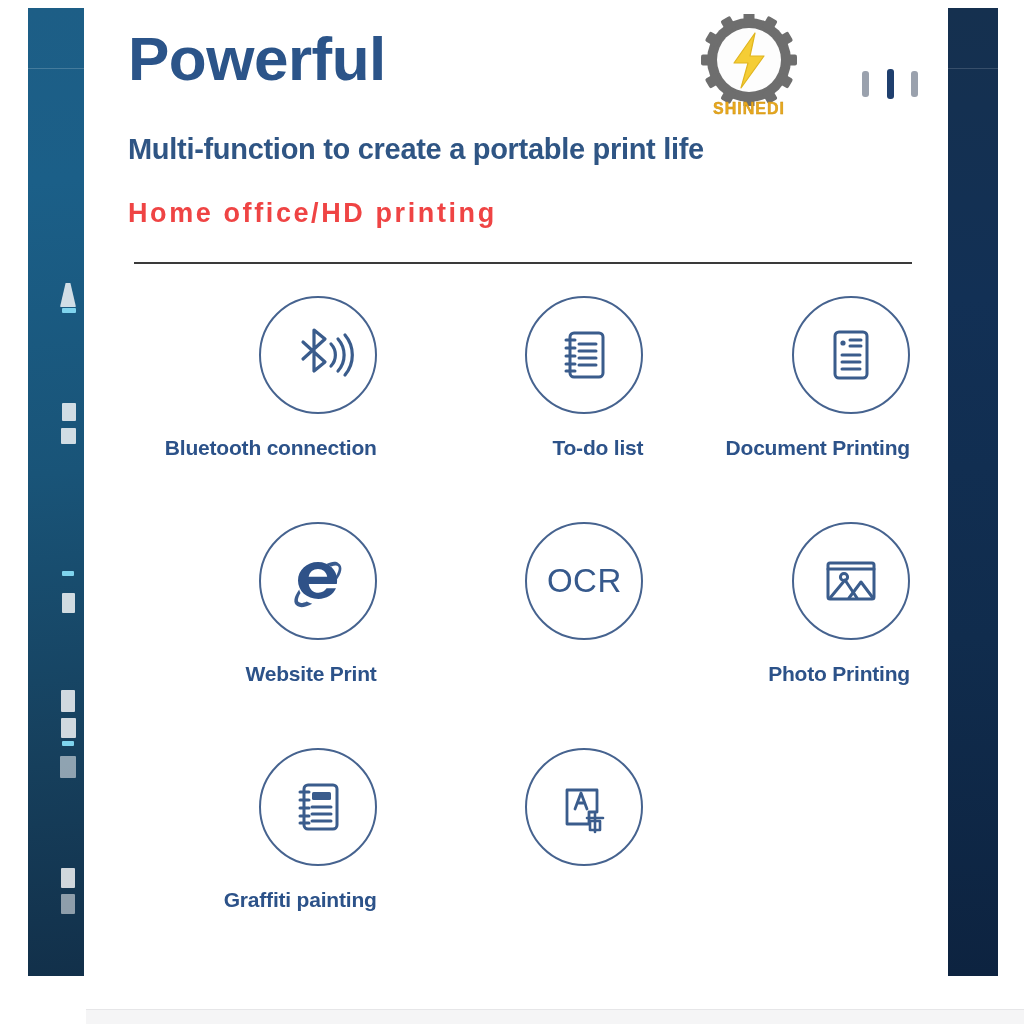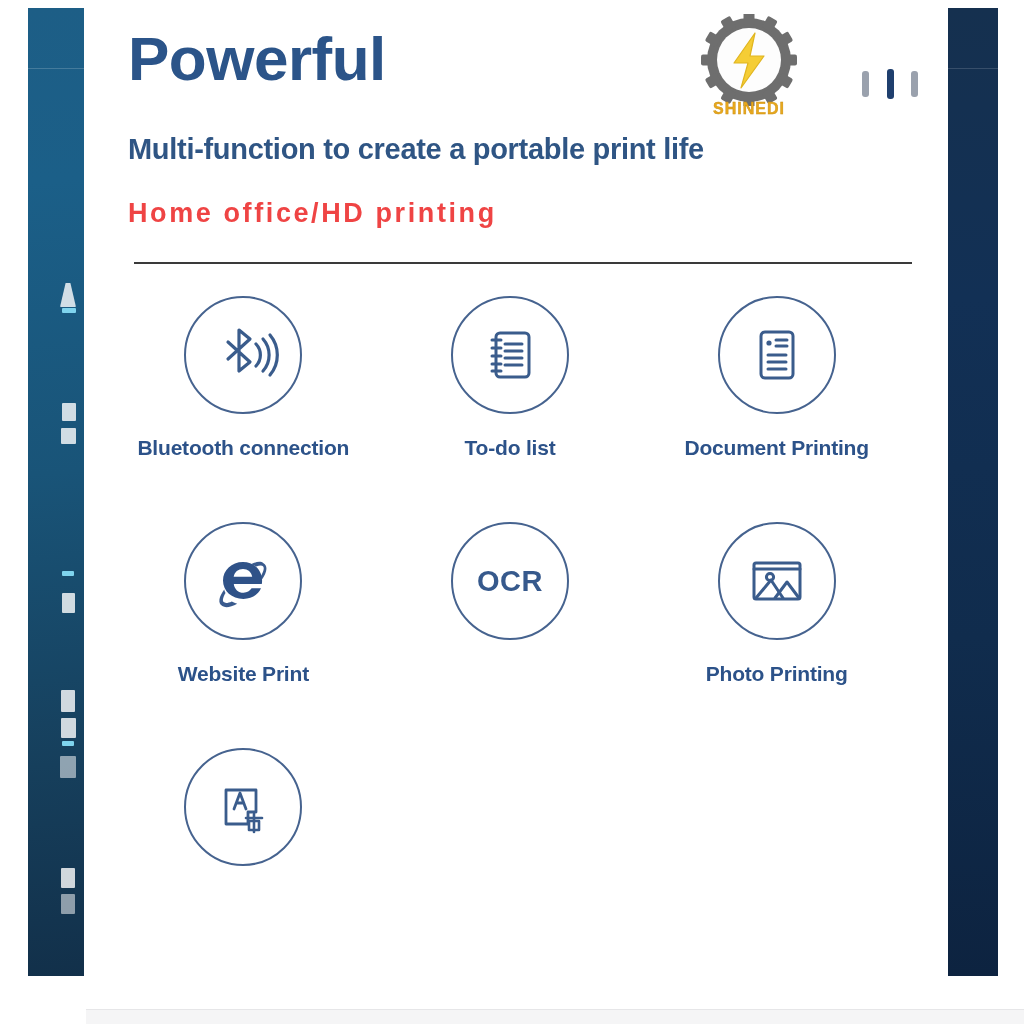--- a/index.html
+++ b/index.html
@@ -197,43 +197,43 @@
     left: 110px;
     top: 296px;
     width: 800px;
     display: grid;
     grid-template-columns: repeat(3, 1fr);
     grid-auto-rows: 226px;
   }
   .cell {
     display: flex;
     flex-direction: column;
-    align-items: center;
+    align-items: flex-end;
   }
   .circle {
     width: 118px;
     height: 118px;
     border-radius: 50%;
     border: 2px solid #46638f;
     display: flex;
     align-items: center;
     justify-content: center;
     box-sizing: border-box;
   }
   .cell-label {
     margin-top: 22px;
     font-size: 21px;
     font-weight: 700;
     color: #2c5289;
     white-space: nowrap;
     letter-spacing: -0.2px;
   }
   .ocr-text {
-    font-size: 29px;
-    font-weight: 700;
+    font-size: 33px;
+    font-weight: 400;
     color: #36598c;
     letter-spacing: 0.5px;
   }
 </style>
 </head>
 <body>
 
 <div id="page">
 
   <div id="strip-left" class="bg-strip">
@@ -372,20 +372,33 @@
             <path d="M9 16 h46"></path>
             <circle cx="25" cy="24" r="3.6"></circle>
             <path d="M11 45 L26 27 L38 45"></path>
             <path d="M30 45 L42 29 L54 45"></path>
           </g>
         </svg>
       </div>
       <div class="cell-label">Photo Printing</div>
     </div>
 
+    <div class="cell">
+      <div class="circle">
+        <svg width="62" height="62" viewBox="0 0 62 62">
+          <g fill="none" stroke="#3a5c8c" stroke-width="3" stroke-linecap="round" stroke-linejoin="round">
+            <rect x="17" y="9" width="33" height="44" rx="4"></rect>
+            <path d="M13 16 h9 M13 24 h9 M13 32 h9 M13 40 h9 M13 47 h9"></path>
+            <rect x="25" y="16" width="19" height="8" rx="1.5" fill="#3a5c8c" stroke="none"></rect>
+            <path d="M25 31 h19 M25 38 h19 M25 45 h19"></path>
+          </g>
+        </svg>
+      </div>
+      <div class="cell-label">Graffiti painting</div>
+    </div>
 
     <div class="cell">
       <div class="circle">
         <svg width="62" height="62" viewBox="0 0 62 62">
           <g fill="none" stroke="#3a5c8c" stroke-width="2.8" stroke-linecap="round" stroke-linejoin="round">
             <path d="M14 14 h30 v22 h-8 M14 14 v34 h22 v-12"></path>
             <path d="M22 33 L28 17 L34 33 M24.3 27 h7.5"></path>
             <g stroke-width="2.6">
               <path d="M34 42 h16"></path>
               <path d="M42 38 v18"></path>

